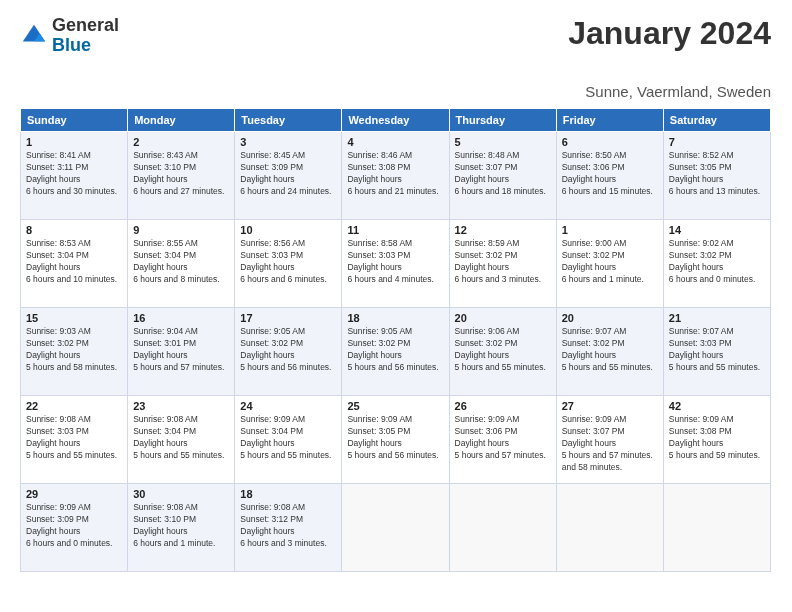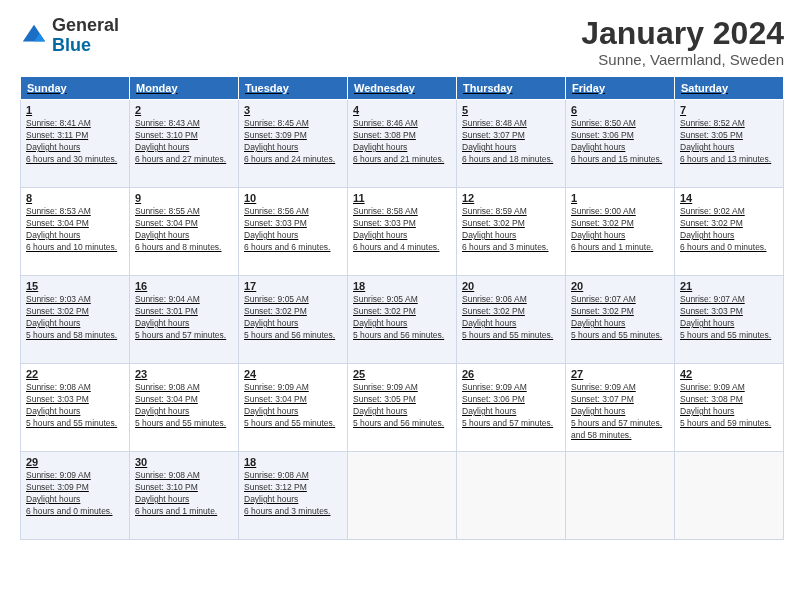--- a/index.html
+++ b/index.html
@@ -5,21 +5,21 @@
     * { box-sizing: border-box; margin: 0; padding: 0; }
     body {
       font-family: Arial, sans-serif;
       background: #fff;
       width: 792px;
       height: 612px;
       overflow: hidden;
     }
     .page {
       width: 792px;
-      padding: 16px 8px 10px 20px;
+      padding: 16px 21px 10px 20px;
     }
     .header-row {
       display: flex;
       justify-content: space-between;
       align-items: flex-start;
       margin-bottom: 8px;
     }
     .logo {
       display: flex;
       align-items: center;
@@ -43,26 +43,26 @@
     }
     .main-title {
       font-size: 32px;
       font-weight: bold;
       color: #333;
       line-height: 1.1;
     }
     .subtitle {
       font-size: 15px;
       color: #555;
+      margin-top: 32px;
     }
     .calendar {
       width: 100%;
       border-collapse: collapse;
       font-size: 9.5px;
-      text-decoration: underline;
     }
     .calendar thead tr th {
       background: #2a6dba;
       color: #fff;
       text-align: left;
       padding: 5px 6px;
       font-size: 11px;
       font-weight: bold;
       border: 1px solid #fff;
     }

